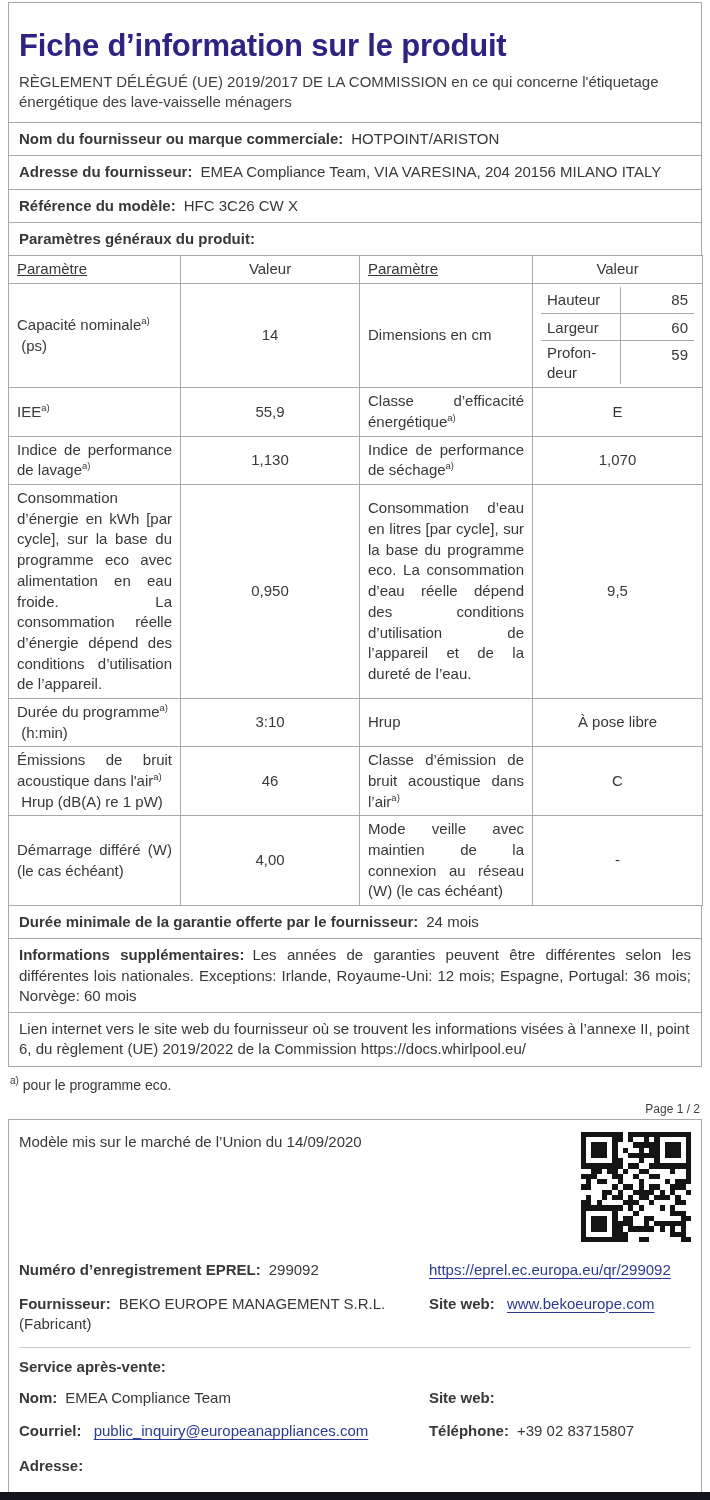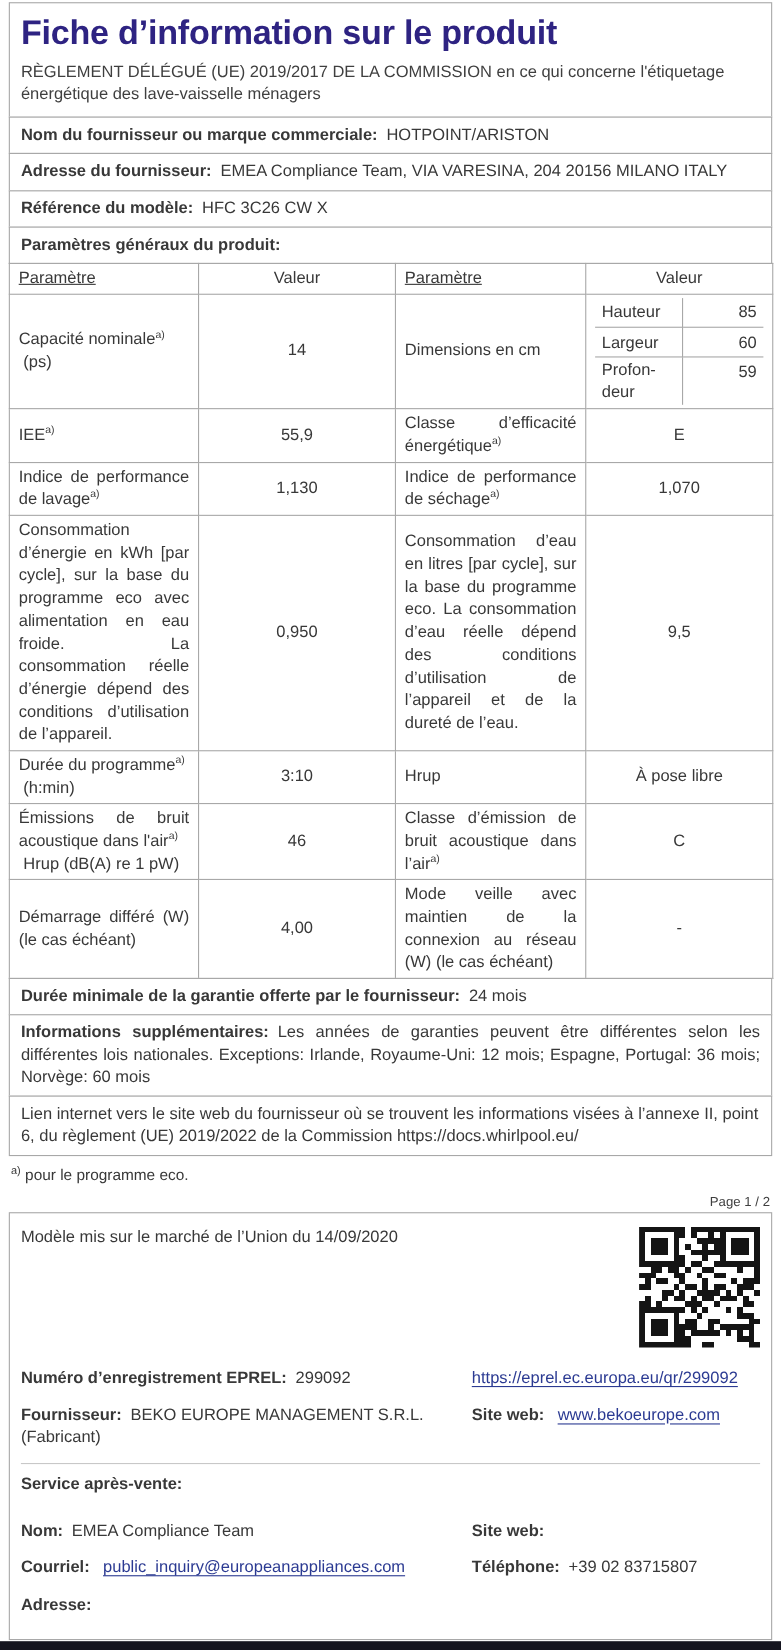--- a/index.html
+++ b/index.html
@@ -9,21 +9,21 @@
   html,body{margin:0;padding:0;}
   body{
     width:710px;height:1500px;background:#fff;position:relative;overflow:hidden;
     font-family:"Liberation Sans","DejaVu Sans",sans-serif;color:var(--text);font-size:15px;
   }
   .doc{margin:2px 8px 0 8px;}
   .box{border:1px solid var(--border);margin-top:-1px;background:#fff;padding:5px 10px;}
   .box:first-child{margin-top:0;}
   
   .header-box{padding:4px 10px 9px 10px;}
-  h1{margin:4px 0 6px 0;font-size:31px;line-height:1.25;color:var(--title);font-weight:bold;letter-spacing:-0.2px;}
+  h1{margin:20px 0 6px 0;font-size:31px;line-height:1.25;color:var(--title);font-weight:bold;letter-spacing:-0.2px;}
   .subtitle{margin:0;font-size:15px;line-height:1.38;color:#3f3f3f;}
   
   .lv-row{padding:6px 10px;line-height:1.35;}
   .lbl{font-weight:bold;}
   .val{margin-left:8px;}
   
   table.params{width:100%;border-collapse:collapse;margin-top:-1px;table-layout:fixed;}
   table.params td,table.params th{border:1px solid var(--border);padding:3px 8px;font-weight:normal;vertical-align:middle;line-height:1.38;}
   th.p-h{text-align:left;height:25px;text-decoration:underline;}
   th.v-h{text-align:center;height:25px;}
@@ -46,21 +46,21 @@
   
   .box2{min-height:389px;padding:12px 10px 10px 10px;}
   .b2-row{display:flex;align-items:flex-start;margin-bottom:13px;}
   .b2-left{flex:0 0 61%;padding-right:12px;line-height:1.35;}
   .b2-right{flex:1 1 auto;line-height:1.35;}
   .qr-wrap{margin-left:auto;}
   .rowA{min-height:118px;margin-bottom:10px;}
   a.doc-link{color:var(--link);text-decoration:underline;text-underline-offset:3px;}
   .sep{border:none;border-top:1px solid #c8c8c8;margin:2px 0 10px 0;}
   .addr-line{line-height:1.4;}
-  .after-heading{font-weight:bold;margin:0 0 24px 0;}
+  .after-heading{font-weight:bold;margin:0 0 13px 0;}
   .bottom-bar{position:absolute;left:0;bottom:0;width:710px;height:8px;background:var(--footer_bar);}
 </style>
 </head>
 <body>
 
 <div class="doc">
 
   <section class="box header-box">
     <h1>Fiche d’information sur le produit</h1>
     <p class="subtitle">RÈGLEMENT DÉLÉGUÉ (UE) 2019/2017 DE LA COMMISSION en ce qui concerne l'étiquetage énergétique des lave-vaisselle ménagers</p>

